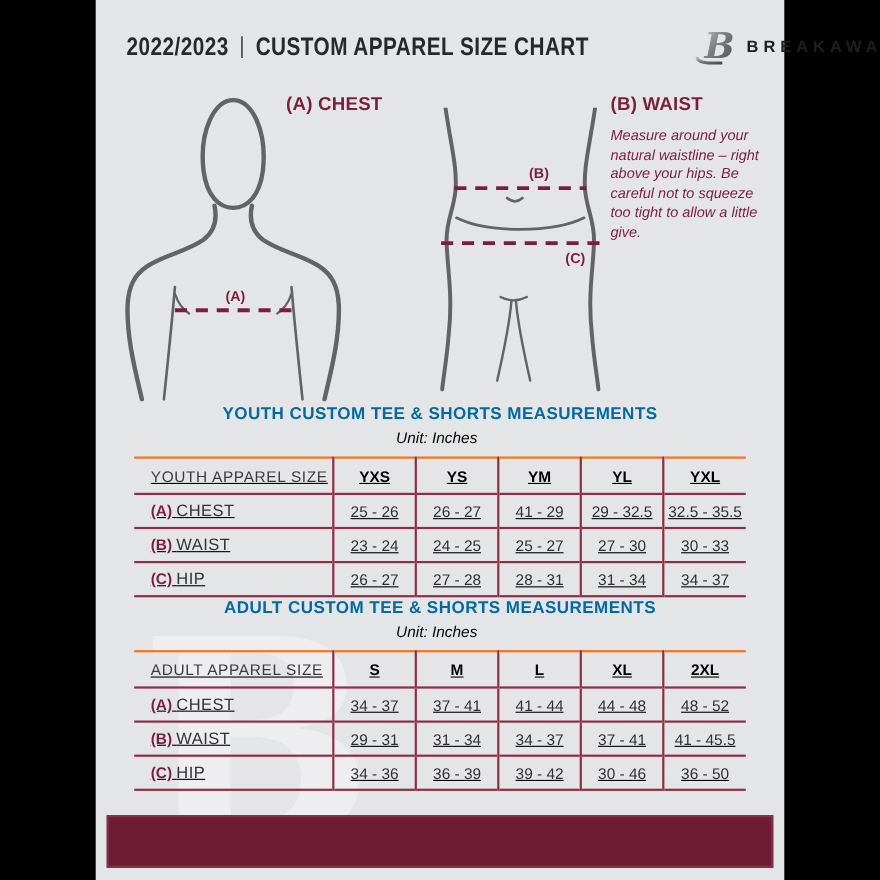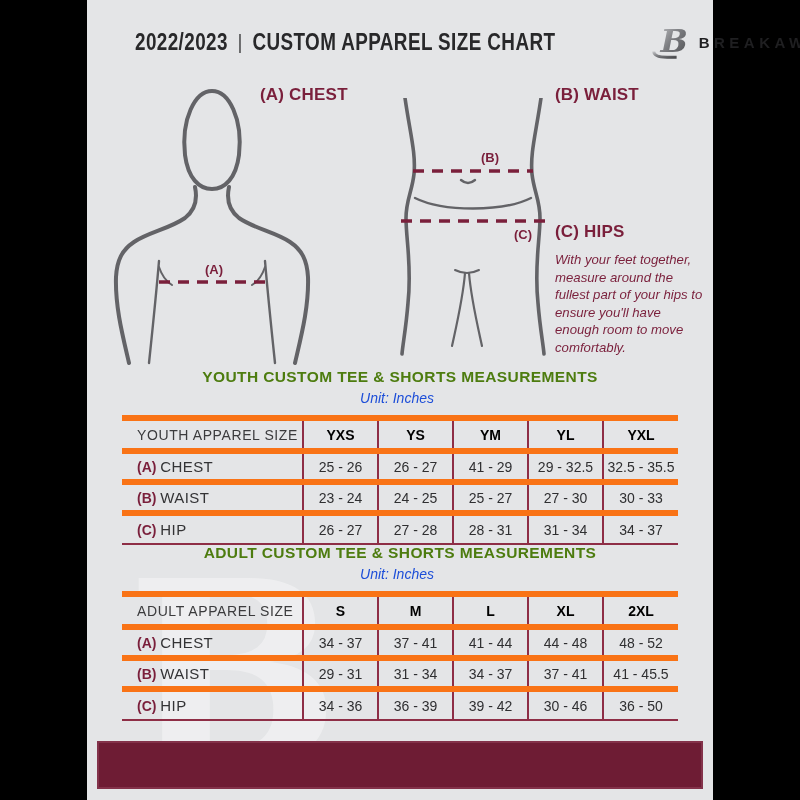--- a/index.html
+++ b/index.html
@@ -14,21 +14,21 @@
   }
   .watermark {
     position:absolute; left:40px; top:548px; z-index:0;
     font-family:"DejaVu Serif", serif; font-weight:bold;
     font-size:252px; line-height:1; color:#ffffff; opacity:0.38;
     user-select:none;
   }
   
   .header {
     position:absolute; left:28px; right:24px; top:24px; height:36px;
-    display:flex; justify-content:space-between; align-items:center; z-index:2;margin-left:20px;
+    display:flex; justify-content:space-between; align-items:center; z-index:2;
   }
   .header-title {
     display:flex; align-items:center; white-space:nowrap;
     transform:scaleX(0.82); transform-origin:left center;
     font-size:23px; font-weight:bold; letter-spacing:0.5px; color:#28282a;
   }
   .header-title .divider { font-weight:normal; margin:0 12px; color:#3a3a3c; font-size:21px; }
   .brand { display:flex; align-items:center; gap:9px; }
   .brand-name { font-size:15px; font-weight:bold; letter-spacing:4.5px; color:#1f1f21; }
   
@@ -45,32 +45,32 @@
   }
   .gb-chest { left:173px; top:85px;  width:158px; }
   .gb-waist { left:468px; top:85px;  width:150px; }
   .gb-hips  { left:468px; top:222px; width:152px; }
   
   .size-section { position:absolute; left:0; width:626px; z-index:2; text-align:center; }
   .sec-youth { top:368px; }
   .sec-adult { top:544px; }
   .section-title {
     margin:0 0 4px 0; font-size:15.5px; font-weight:bold;
-    letter-spacing:0.4px; color:#4d7c0f;
+    letter-spacing:0.4px; color:#0369a1;
   }
   .section-unit {
-    margin:0 6px 9px 0; font-size:14px; font-style:italic; color:#1d4ed8;
+    margin:0 6px 9px 0; font-size:14px; font-style:italic; color:#000000;
   }
   .size-table {
     border-collapse:collapse; table-layout:fixed;
     margin-left:35px; width:556px; text-align:center;
   }
   .size-table col.c0 { width:181px; }
   .size-table col.cv { width:75px; }
-  .size-table tr { border-top:6px solid #f97316; border-bottom:2px solid #8e2e46; }
+  .size-table tr { border-top:2px solid #f97316; border-bottom:2px solid #8e2e46;text-decoration:underline; }
   .size-table th, .size-table td { border-left:2px solid #8e2e46; padding:0; }
   .size-table th:first-child, .size-table td:first-child { border-left:none; text-align:left; padding-left:15px; }
   .size-table thead tr { height:33px; }
   .size-table tbody tr { height:31px; }
   .size-table th { font-size:14px; font-weight:bold; color:#000000; }
   .size-table th.col-label { font-weight:normal; letter-spacing:0.6px; color:#3b3b3d; }
   .size-table td { font-size:14px; color:#2f2f31; }
   .size-table td .marker { font-weight:bold; color:#7a1f3b; }
   .size-table td .row-label { font-size:15px; letter-spacing:0.4px; color:#333335; }
   
@@ -140,24 +140,21 @@
         <path class="dash" d="M8,123 L152,123"></path>
         <text x="97" y="64" text-anchor="middle">(B)</text>
         <text x="130" y="141" text-anchor="middle">(C)</text>
       </svg>
 
       <div class="guide-block gb-chest">
         <h3>(A) CHEST</h3>
       </div>
       <div class="guide-block gb-waist">
         <h3>(B) WAIST</h3>
-      </div>
-      <div class="guide-block gb-hips">
-        <h3>(C) HIPS</h3>
-        <p>With your feet together, measure around the fullest part of your hips to ensure you'll have enough room to move comfortably.</p>
+        <p>Measure around your natural waistline – right above your hips. Be careful not to squeeze too tight to allow a little give.</p>
       </div>
     </div>
 
     <div class="size-section sec-youth">
       <h2 class="section-title">YOUTH CUSTOM TEE &amp; SHORTS MEASUREMENTS</h2>
       <div class="section-unit">Unit: Inches</div>
       <table class="size-table">
         <colgroup>
             <col class="c0">
             <col class="cv">

